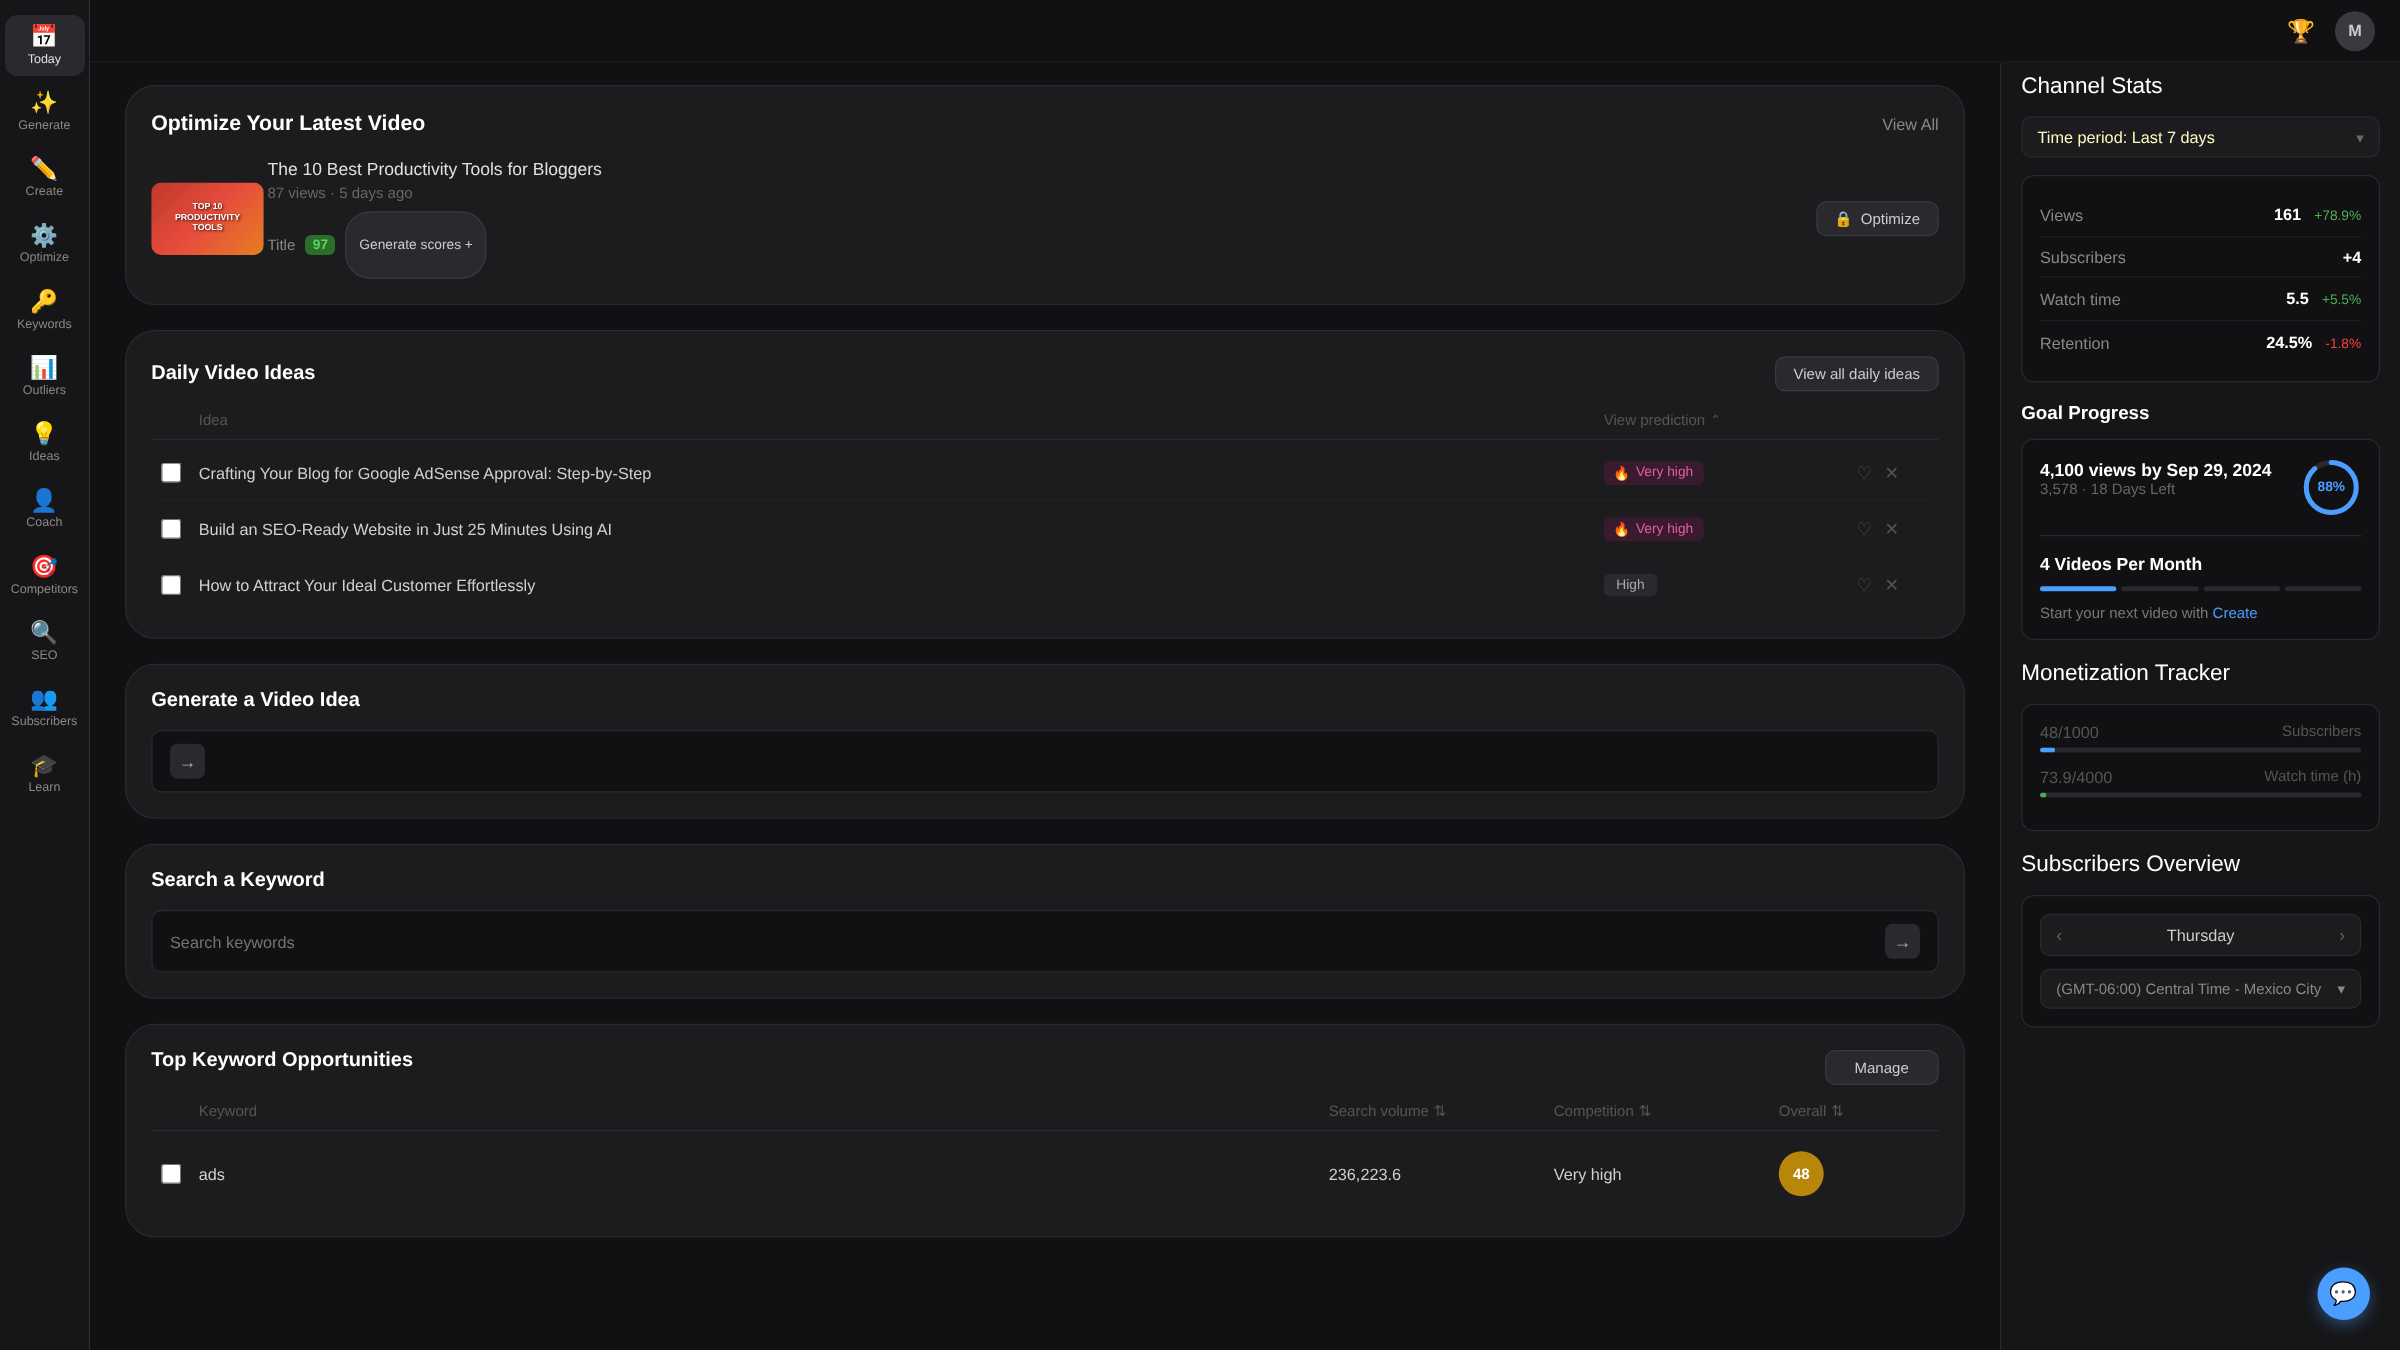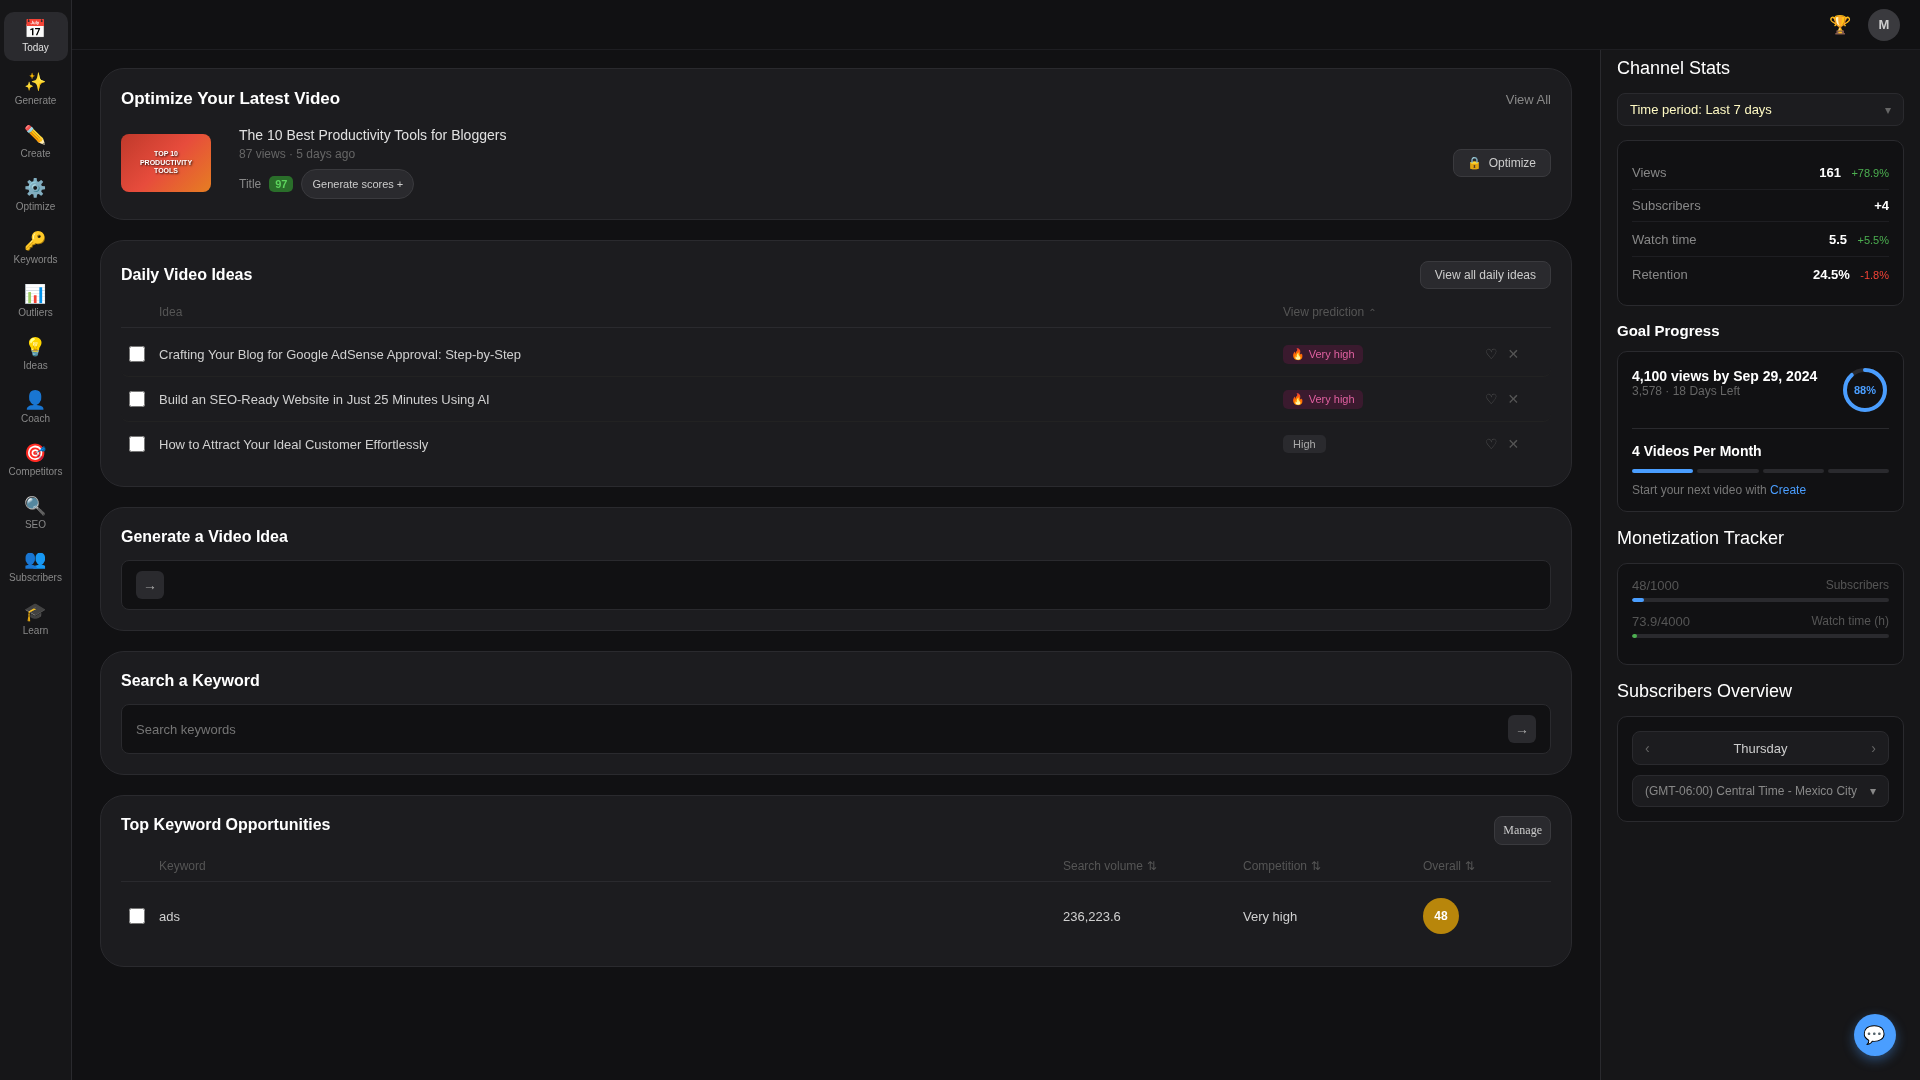--- a/index.html
+++ b/index.html
@@ -102,21 +102,21 @@
     }
     .view-all-link {
       font-size: 13px;
       color: #888;
       cursor: pointer;
       text-decoration: none;
     }
     .video-card {
       display: flex;
       align-items: center;
-      gap: 28px;
+      gap: 3px;
     }
     .video-thumbnail {
       width: 90px;
       height: 58px;
       border-radius: 8px;
       background: linear-gradient(135deg, #c0392b 0%, #e74c3c 40%, #e67e22 70%, #f39c12 100%);
       flex-shrink: 0;
       display: flex;
       align-items: center;
       justify-content: center;
@@ -163,21 +163,21 @@
       font-size: 11px;
       padding: 2px 6px;
       border-radius: 5px;
       font-weight: 600;
     }
     .btn-generate-scores {
       background: #2a2a2e;
       border: 1px solid #3a3a3e;
       color: #ccc;
       font-size: 11px;
-      padding: 8px 10px;
+      padding: 20px 10px;
       border-radius: 20px;
       cursor: pointer;
       display: flex;
       align-items: center;
       gap: 4px;
     }
     .btn-optimize {
       background: #2a2a2e;
       border: 1px solid #3a3a3e;
       color: #ccc;
@@ -335,24 +335,23 @@
     .kw-section-title {
       font-size: 16px;
       font-weight: 600;
       color: #fff;
     }
     .btn-manage {
       background: #2a2a2e;
       border: 1px solid #3a3a3e;
       color: #ccc;
       font-size: 12px;
-      padding: 6px 8px;
-      border-radius: 8px;
-      cursor: pointer;
-      font-family: Liberation Serif, serif;
+      padding: 6px 23px;
+      border-radius: 8px;
+      cursor: pointer;
     }
     .kw-table-header {
       display: grid;
       grid-template-columns: 30px 1fr 180px 180px 120px;
       padding: 0 8px 8px 8px;
       border-bottom: 1px solid #2a2a2e;
       margin-bottom: 4px;
     }
     .kw-table-header span {
       font-size: 12px;

